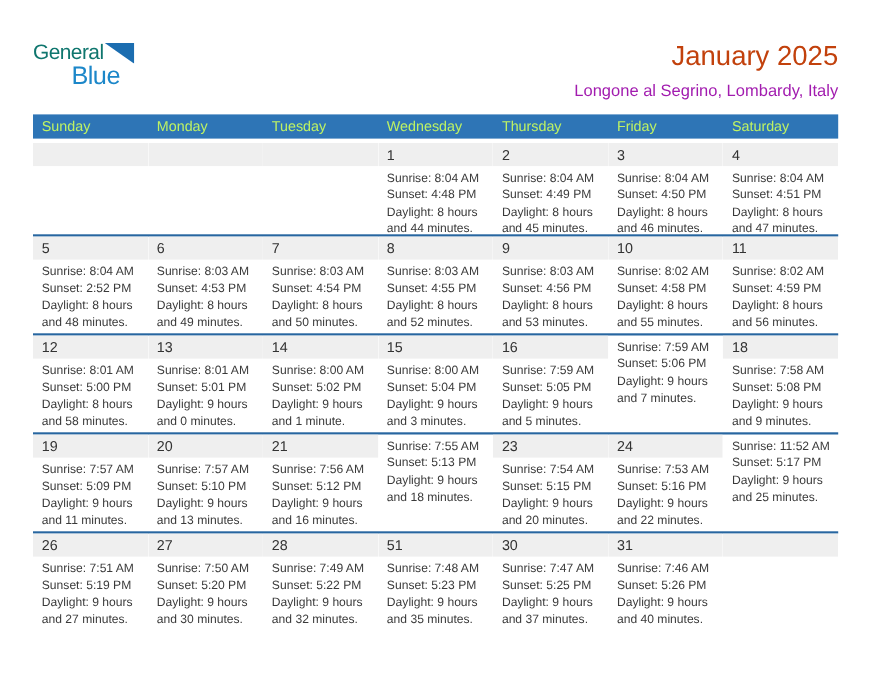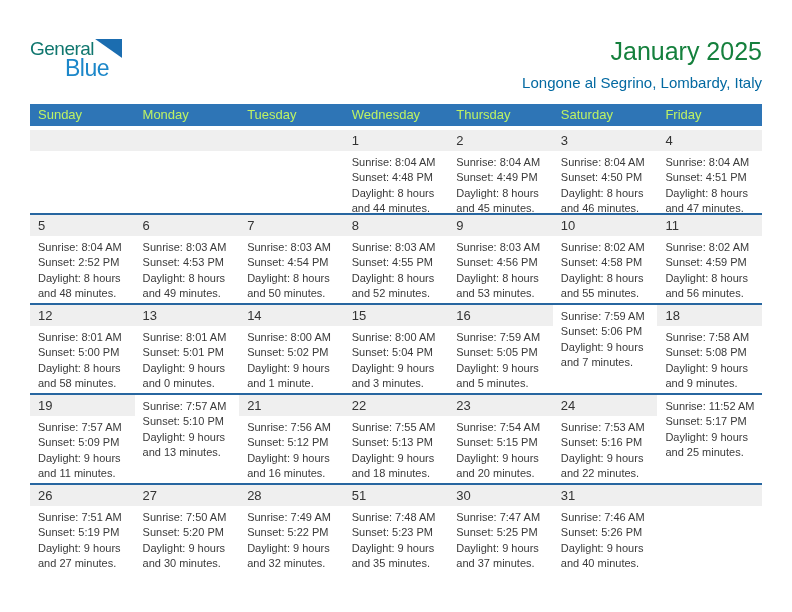--- a/index.html
+++ b/index.html
@@ -21,22 +21,22 @@
     width:27px; height:19px; margin-left:1px; margin-top:1px;
     background:var(--logo-triangle-blue,#1b6db0);
     clip-path:polygon(0 0, 100% 0, 100% 100%);
   }
   .logo-blue {
     font-size:23px; color:var(--logo-text-blue,#1c87c9);
     text-align:center; line-height:20px; margin-top:-2px; letter-spacing:-0.5px;
     padding-right:2px;
   }
   .title-block { position:absolute; right:30px; top:36px; text-align:right; }
-  .month-title { font-size:25px; color:#15803d; line-height:30px; }
-  .location { font-size:15px; color:#0369a1; line-height:19px; margin-top:7px; }
+  .month-title { font-size:25px; color:#c2410c; line-height:30px; }
+  .location { font-size:15px; color:#a21caf; line-height:19px; margin-top:7px; }
 
   
   .calendar { position:absolute; left:30px; top:104px; width:732px; }
   .day-header-row {
     display:grid; grid-template-columns:repeat(7,1fr);
     background:var(--header-blue,#2e75b6); height:22px;
   }
   .day-header-cell {
     color:#bef264; font-size:13px; line-height:22px; padding-left:8px;
     white-space:nowrap; overflow:hidden;
@@ -77,22 +77,22 @@
     <div class="location">Longone al Segrino, Lombardy, Italy</div>
   </div>
 
   <div class="calendar">
     <div class="day-header-row" id="dayHeaderRow">
         <div class="day-header-cell">Sunday</div>
         <div class="day-header-cell">Monday</div>
         <div class="day-header-cell">Tuesday</div>
         <div class="day-header-cell">Wednesday</div>
         <div class="day-header-cell">Thursday</div>
+        <div class="day-header-cell">Friday</div>
         <div class="day-header-cell">Saturday</div>
-        <div class="day-header-cell">Friday</div>
       </div>
     <div class="weeks" id="weeksContainer">
         <div class="week-row first">
           <div class="day-cell">
             <div class="date-strip"></div>
           </div>
           <div class="day-cell">
             <div class="date-strip"></div>
           </div>
           <div class="day-cell">
@@ -304,42 +304,42 @@
               <span class="date-number">19</span>
             </div>
             <div class="cell-body">
               <div class="cell-line">Sunrise: 7:57 AM</div>
               <div class="cell-line">Sunset: 5:09 PM</div>
               <div class="cell-line">Daylight: 9 hours</div>
               <div class="cell-line">and 11 minutes.</div>
             </div>
           </div>
           <div class="day-cell">
+            <div class="date-strip">
+              <span class="date-number">20</span>
+            </div>
             <div class="cell-body">
               <div class="cell-line">Sunrise: 7:57 AM</div>
               <div class="cell-line">Sunset: 5:10 PM</div>
               <div class="cell-line">Daylight: 9 hours</div>
               <div class="cell-line">and 13 minutes.</div>
             </div>
           </div>
           <div class="day-cell">
             <div class="date-strip">
               <span class="date-number">21</span>
             </div>
             <div class="cell-body">
               <div class="cell-line">Sunrise: 7:56 AM</div>
               <div class="cell-line">Sunset: 5:12 PM</div>
               <div class="cell-line">Daylight: 9 hours</div>
               <div class="cell-line">and 16 minutes.</div>
             </div>
           </div>
           <div class="day-cell">
-            <div class="date-strip">
-              <span class="date-number">22</span>
-            </div>
             <div class="cell-body">
               <div class="cell-line">Sunrise: 7:55 AM</div>
               <div class="cell-line">Sunset: 5:13 PM</div>
               <div class="cell-line">Daylight: 9 hours</div>
               <div class="cell-line">and 18 minutes.</div>
             </div>
           </div>
           <div class="day-cell">
             <div class="date-strip">
               <span class="date-number">23</span>

